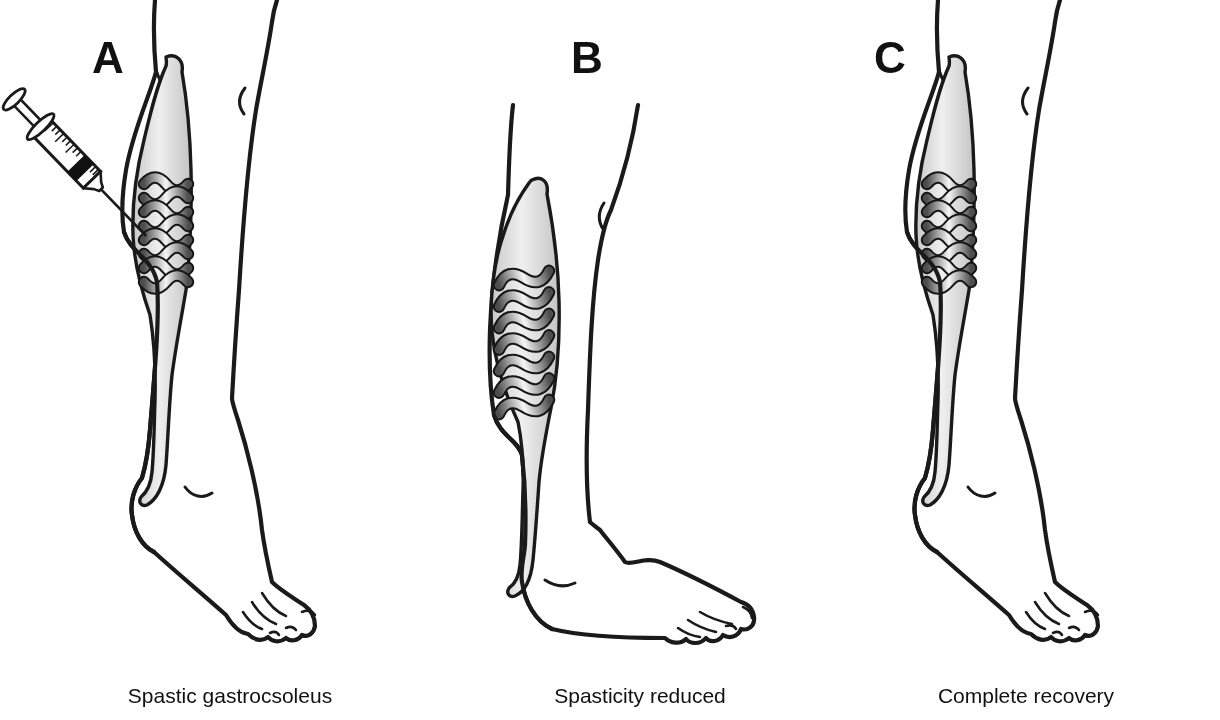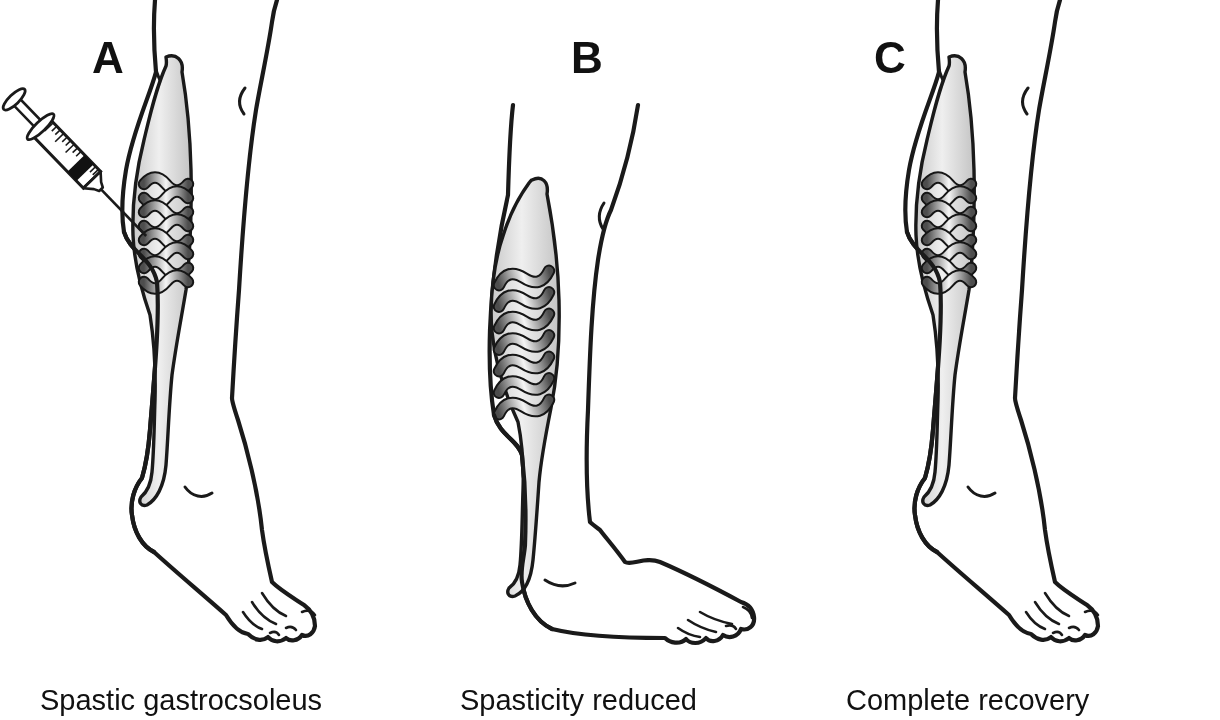--- a/index.html
+++ b/index.html
@@ -17,22 +17,23 @@
     color:#111;
     line-height:1;
     letter-spacing:0;
   }
   #letter-a{left:92px;top:36px;}
   #letter-b{left:571px;top:36px;}
   #letter-c{left:874px;top:36px;}
   .caption{
     position:absolute;
     top:684px;
-    font-size:29px;
+    font-size:21px;
     color:#111;
+    text-align:center;
     white-space:nowrap;
   }
   #caption-a{left:40px;width:380px;}
   #caption-b{left:460px;width:360px;}
   #caption-c{left:846px;width:360px;}
   svg{position:absolute;left:0;top:0;}
 </style>
 </head>
 <body>
 

